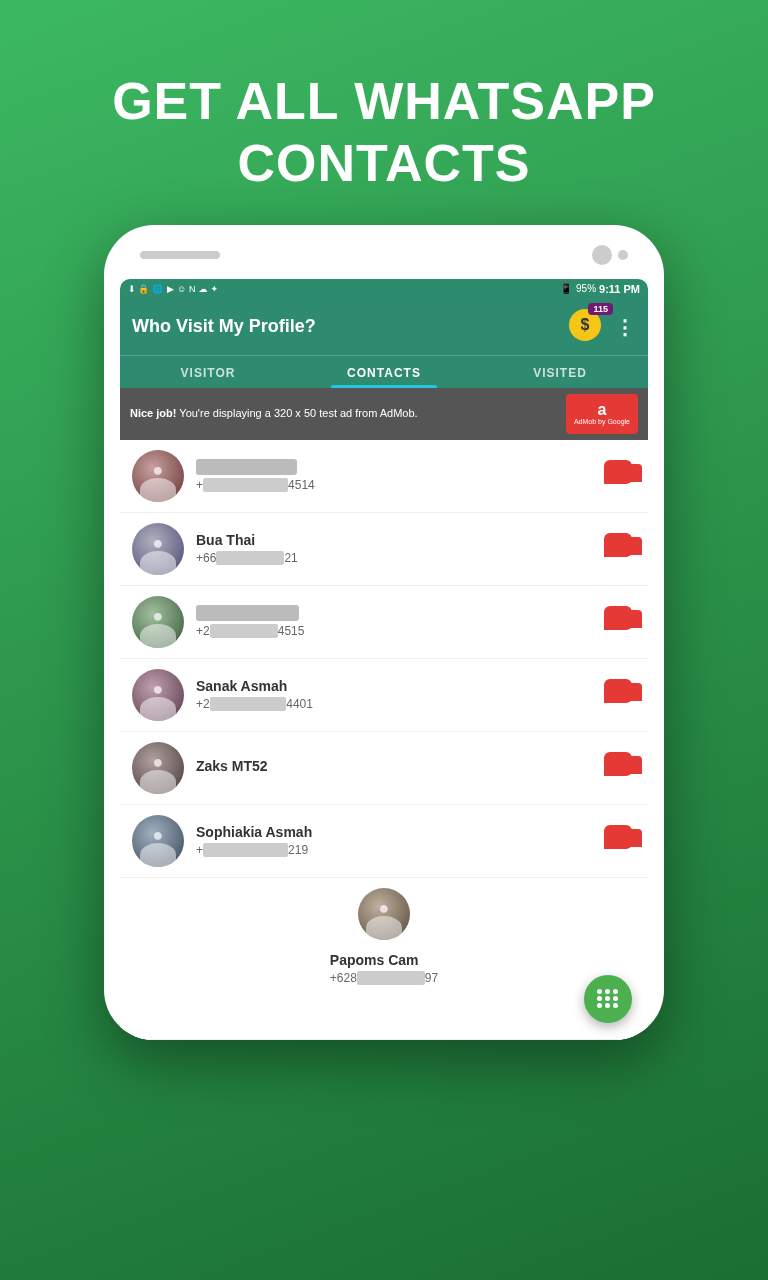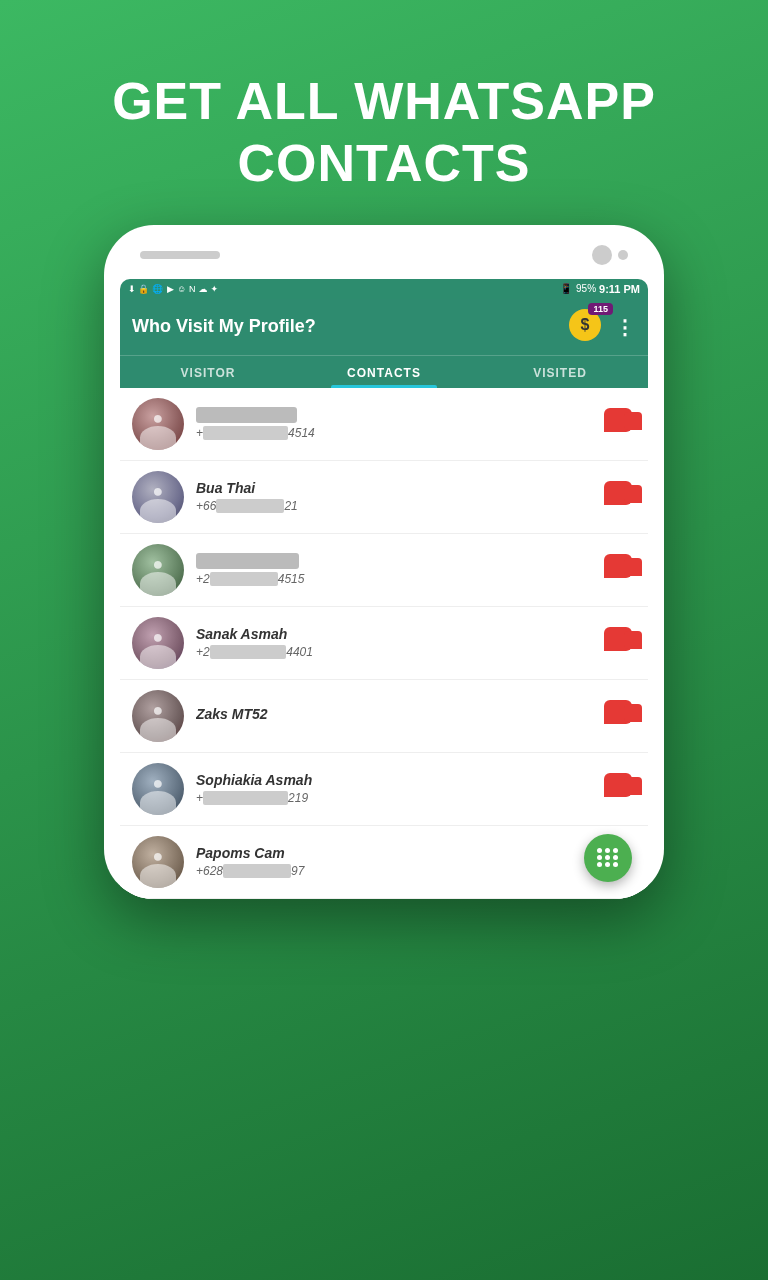--- a/index.html
+++ b/index.html
@@ -390,21 +390,20 @@
 
     .fab-dot {
       width: 5px;
       height: 5px;
       background: white;
       border-radius: 50%;
     }
 
     .contact-list-container {
       position: relative;
-      font-style: italic;
     }
   </style>
 </head>
 <body>
 
 <h1 class="headline">
   <span>GET ALL WHATSAPP</span><br>
   <span>CONTACTS</span>
 </h1>
 
@@ -453,20 +452,29 @@
         <span>VISITOR</span>
       </div>
       <div class="tab active">
         <span>CONTACTS</span>
       </div>
       <div class="tab">
         <span>VISITED</span>
       </div>
     </div>
 
+    <div class="ad-banner">
+      <div class="ad-text">
+        <strong>Nice job!</strong> You're displaying a 320 x 50 test ad from AdMob.
+      </div>
+      <div class="admob-logo">
+        <span class="admob-a">a</span>
+        <span class="admob-sub">AdMob by Google</span>
+      </div>
+    </div>
 
     <div class="contact-list-container">
       <div class="contact-list">
 
         <div class="contact-item">
           <div class="avatar avatar-1">
             <div class="avatar-person"></div>
           </div>
           <div class="contact-info">
             <div class="contact-name blurred">
@@ -548,21 +556,21 @@
             <div class="contact-name">Sophiakia Asmah</div>
             <div class="contact-phone">
               +<span class="blurred-part">██████████</span>219
             </div>
           </div>
           <div class="chat-icon">
             <div class="bubble-icon"></div>
           </div>
         </div>
 
-        <div class="contact-item" style="position:relative;">
+        <div class="contact-item" style="position:relative;flex-direction:column;">
           <div class="avatar avatar-7">
             <div class="avatar-person"></div>
           </div>
           <div class="contact-info">
             <div class="contact-name">Papoms Cam</div>
             <div class="contact-phone">
               +628<span class="blurred-part">████████</span>97
             </div>
           </div>
           <div class="chat-icon" style="visibility:hidden;">

